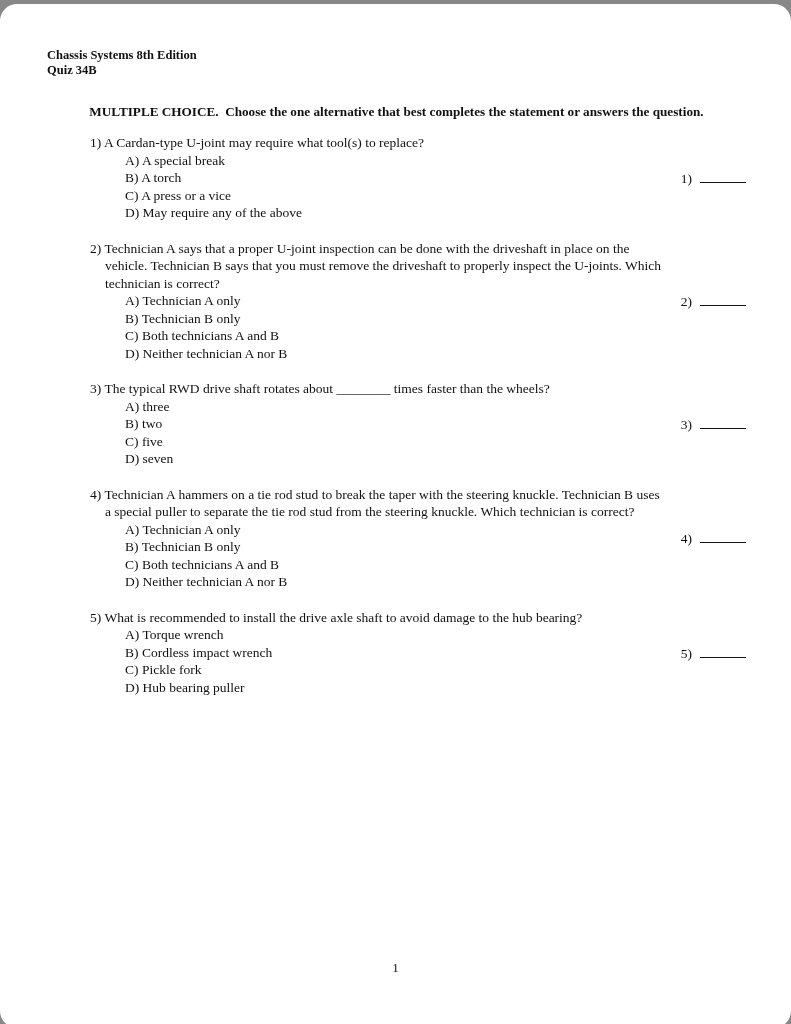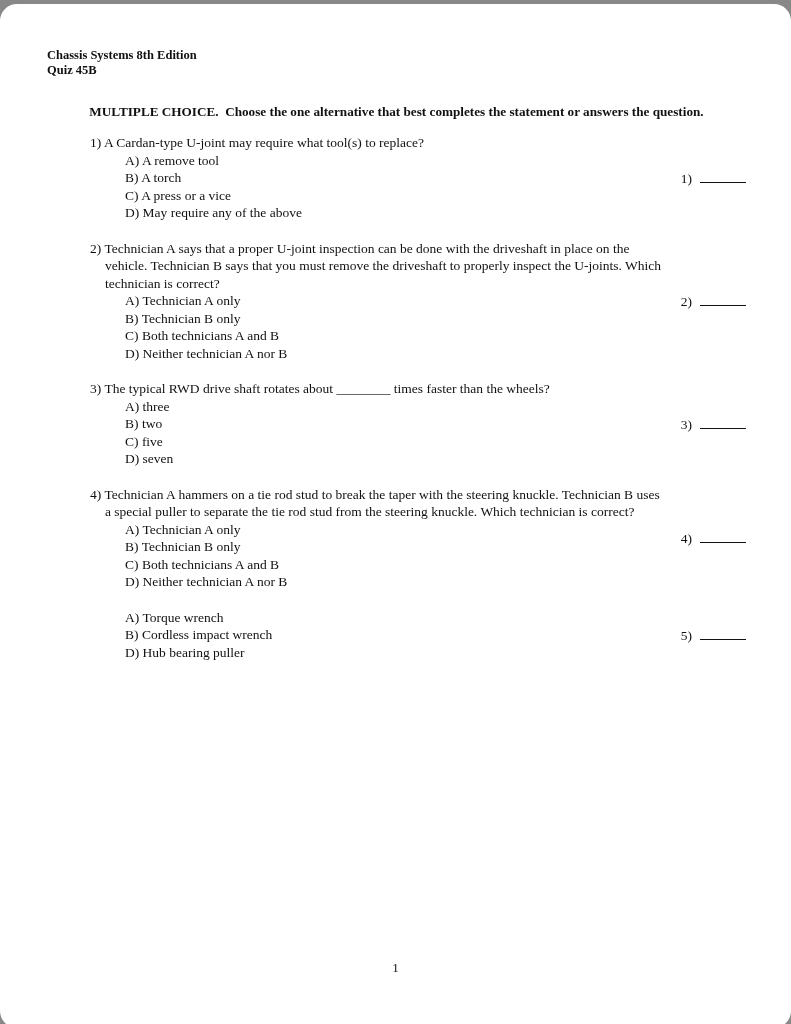--- a/index.html
+++ b/index.html
@@ -64,36 +64,36 @@
     font-size: 13px;
   }
 </style>
 </head>
 <body>
 
 <div class="page">
 
   <div class="doc-header">
     <div>Chassis Systems 8th Edition</div>
-    <div>Quiz 45B</div>
+    <div>Quiz 34B</div>
   </div>
 
 
   <div class="instructions">MULTIPLE CHOICE.  Choose the one alternative that best completes the statement or answers the question.</div>
 
   <div class="questions">
 
     <div class="question">
       <div class="q-body">
         <div class="q-stem">
           <span>1)</span>
           <span>A Cardan-type U-joint may require what tool(s) to replace?</span>
         </div>
         <div class="q-options">
-          <div>A) A remove tool</div>
+          <div>A) A special break</div>
           <div>B) A torch</div>
           <div>C) A press or a vice</div>
           <div>D) May require any of the above</div>
         </div>
       </div>
       <div class="q-answer">
         <span class="q-answer-num">1)</span><span class="answer-blank"></span>
       </div>
     </div>
 
@@ -146,23 +146,28 @@
           <div>D) Neither technician A nor B</div>
         </div>
       </div>
       <div class="q-answer">
         <span class="q-answer-num">4)</span><span class="answer-blank"></span>
       </div>
     </div>
 
     <div class="question">
       <div class="q-body">
+        <div class="q-stem">
+          <span>5)</span>
+          <span>What is recommended to install the drive axle shaft to avoid damage to the hub bearing?</span>
+        </div>
         <div class="q-options">
           <div>A) Torque wrench</div>
           <div>B) Cordless impact wrench</div>
+          <div>C) Pickle fork</div>
           <div>D) Hub bearing puller</div>
         </div>
       </div>
       <div class="q-answer">
         <span class="q-answer-num">5)</span><span class="answer-blank"></span>
       </div>
     </div>
 
   </div>
 

